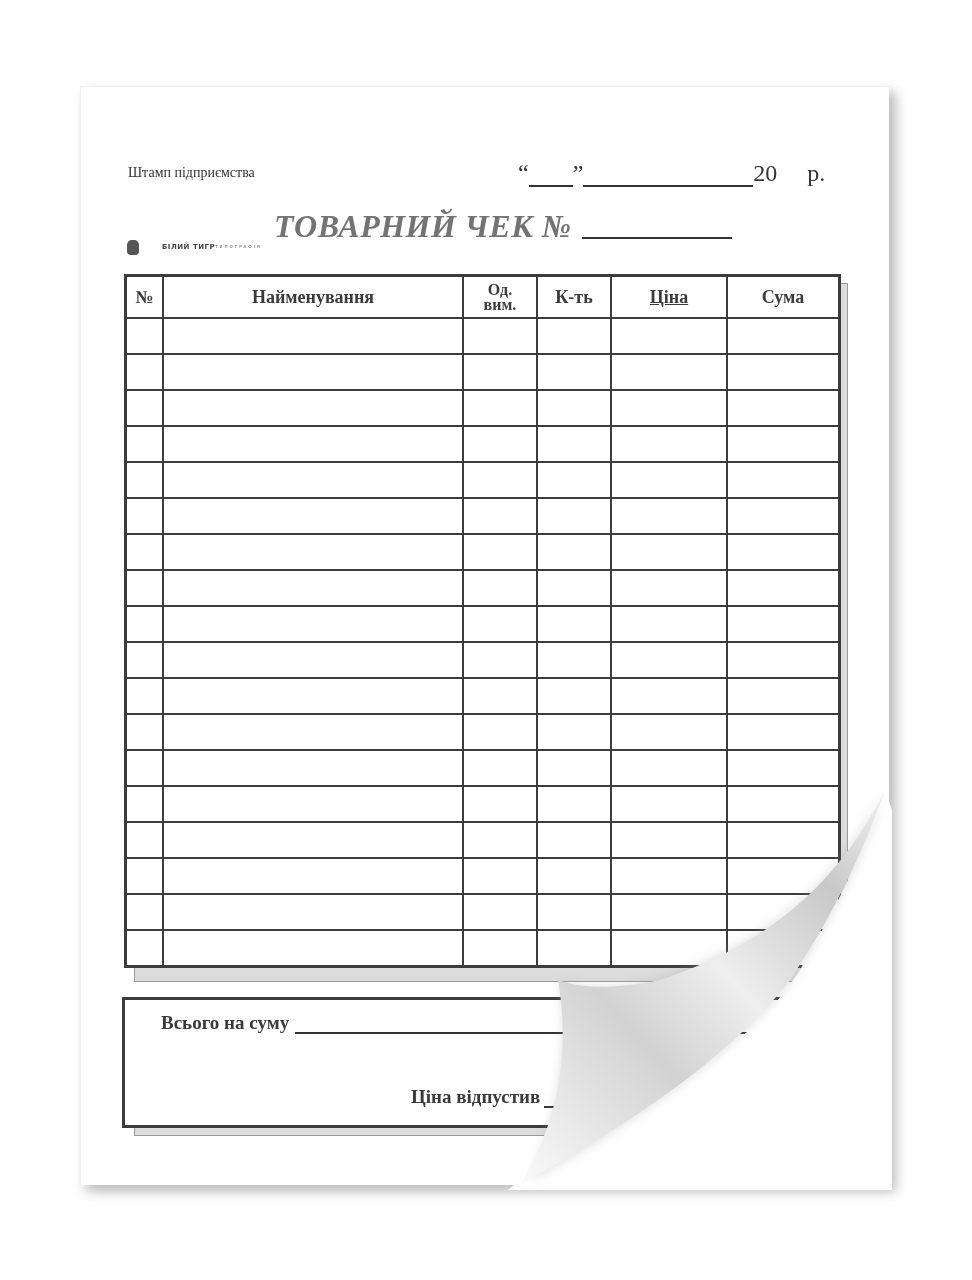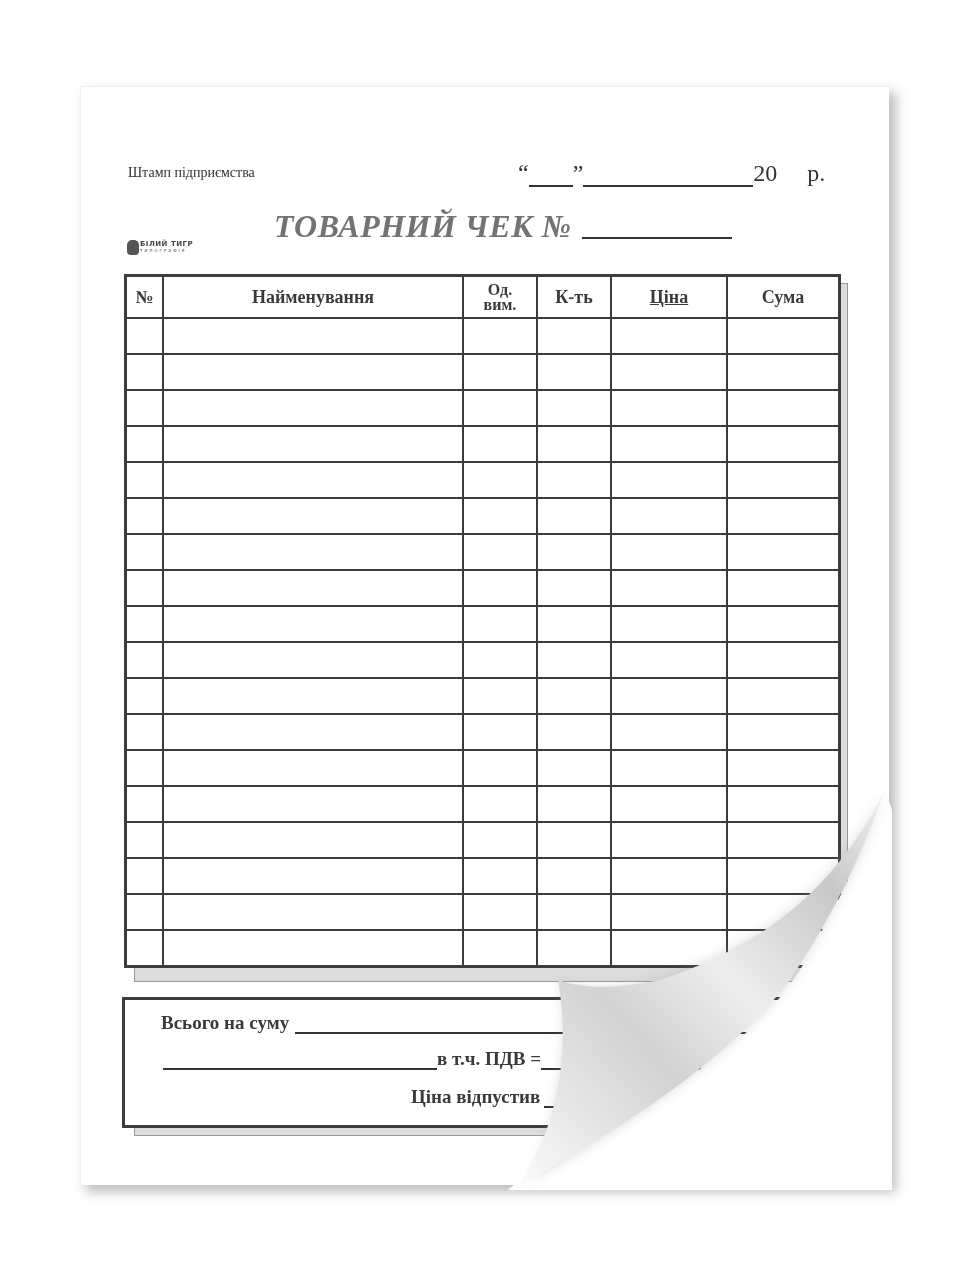--- a/index.html
+++ b/index.html
@@ -30,21 +30,21 @@
     }
     .title {
       font-size: 32px; font-weight: bold; font-style: italic; color: #737373;
       letter-spacing: 0.5px;
     }
     .title-blank { display: inline-block; width: 150px; border-bottom: 2px solid #333; margin-left: 10px; margin-bottom: 6px; }
     .logo {
       position: absolute; left: 127px; top: 240px; display: flex; align-items: center;
     }
     .logo-mark { width: 12px; height: 15px; background: #555; border-radius: 5px 5px 4px 4px; }
-    .logo-text { margin-left: 1px; display: flex; flex-direction: column; }
+    .logo-text { margin-left: 23px; display: flex; flex-direction: row; }
     .logo-text .l1 { font-family: "DejaVu Sans", sans-serif; font-size: 7px; font-weight: bold; color: #444; letter-spacing: 0.5px; line-height: 7px; }
     .logo-text .l2 { font-family: "DejaVu Sans", sans-serif; font-size: 4px; color: #555; letter-spacing: 2px; line-height: 6px; }
 
     .table-shadow { position: absolute; left: 134px; top: 283px; width: 712px; height: 697px; background: #dcdcdc; border: 1px solid #9a9a9a; }
     table.goods {
       position: absolute; left: 124px; top: 274px; width: 717px;
       border-collapse: collapse; background: #fff; border: 3px solid #3c3c3c;
     }
     table.goods th, table.goods td { border: 2px solid #3c3c3c; padding: 0; }
     table.goods th {
@@ -256,26 +256,20 @@
         <td></td>
       </tr>
     </tbody>
 </table>
 
 <div class="summary-shadow"></div>
 <div class="summary">
   <div class="sum-row" style="left:36px;top:12px">
     <span>Всього на суму</span>
     <span class="blank" style="width:512px;margin-left:6px"></span>
-  </div>
-  <div class="sum-row" style="left:38px;top:48px">
-    <span class="blank" style="width:274px"></span>
-    <span>в т.ч. ПДВ =</span>
-    <span class="blank" style="width:218px"></span>
-    <span style="font-size:17px">грн.</span>
   </div>
   <div class="sum-row" style="left:286px;top:86px">
     <span>Ціна відпустив</span>
     <span class="blank" style="width:254px;margin-left:4px"></span>
   </div>
 </div>
 
 <svg class="curl" viewBox="0 0 400 420" xmlns="http://www.w3.org/2000/svg">
   <defs>
     <linearGradient id="cg" x1="0" y1="1" x2="1" y2="0">

